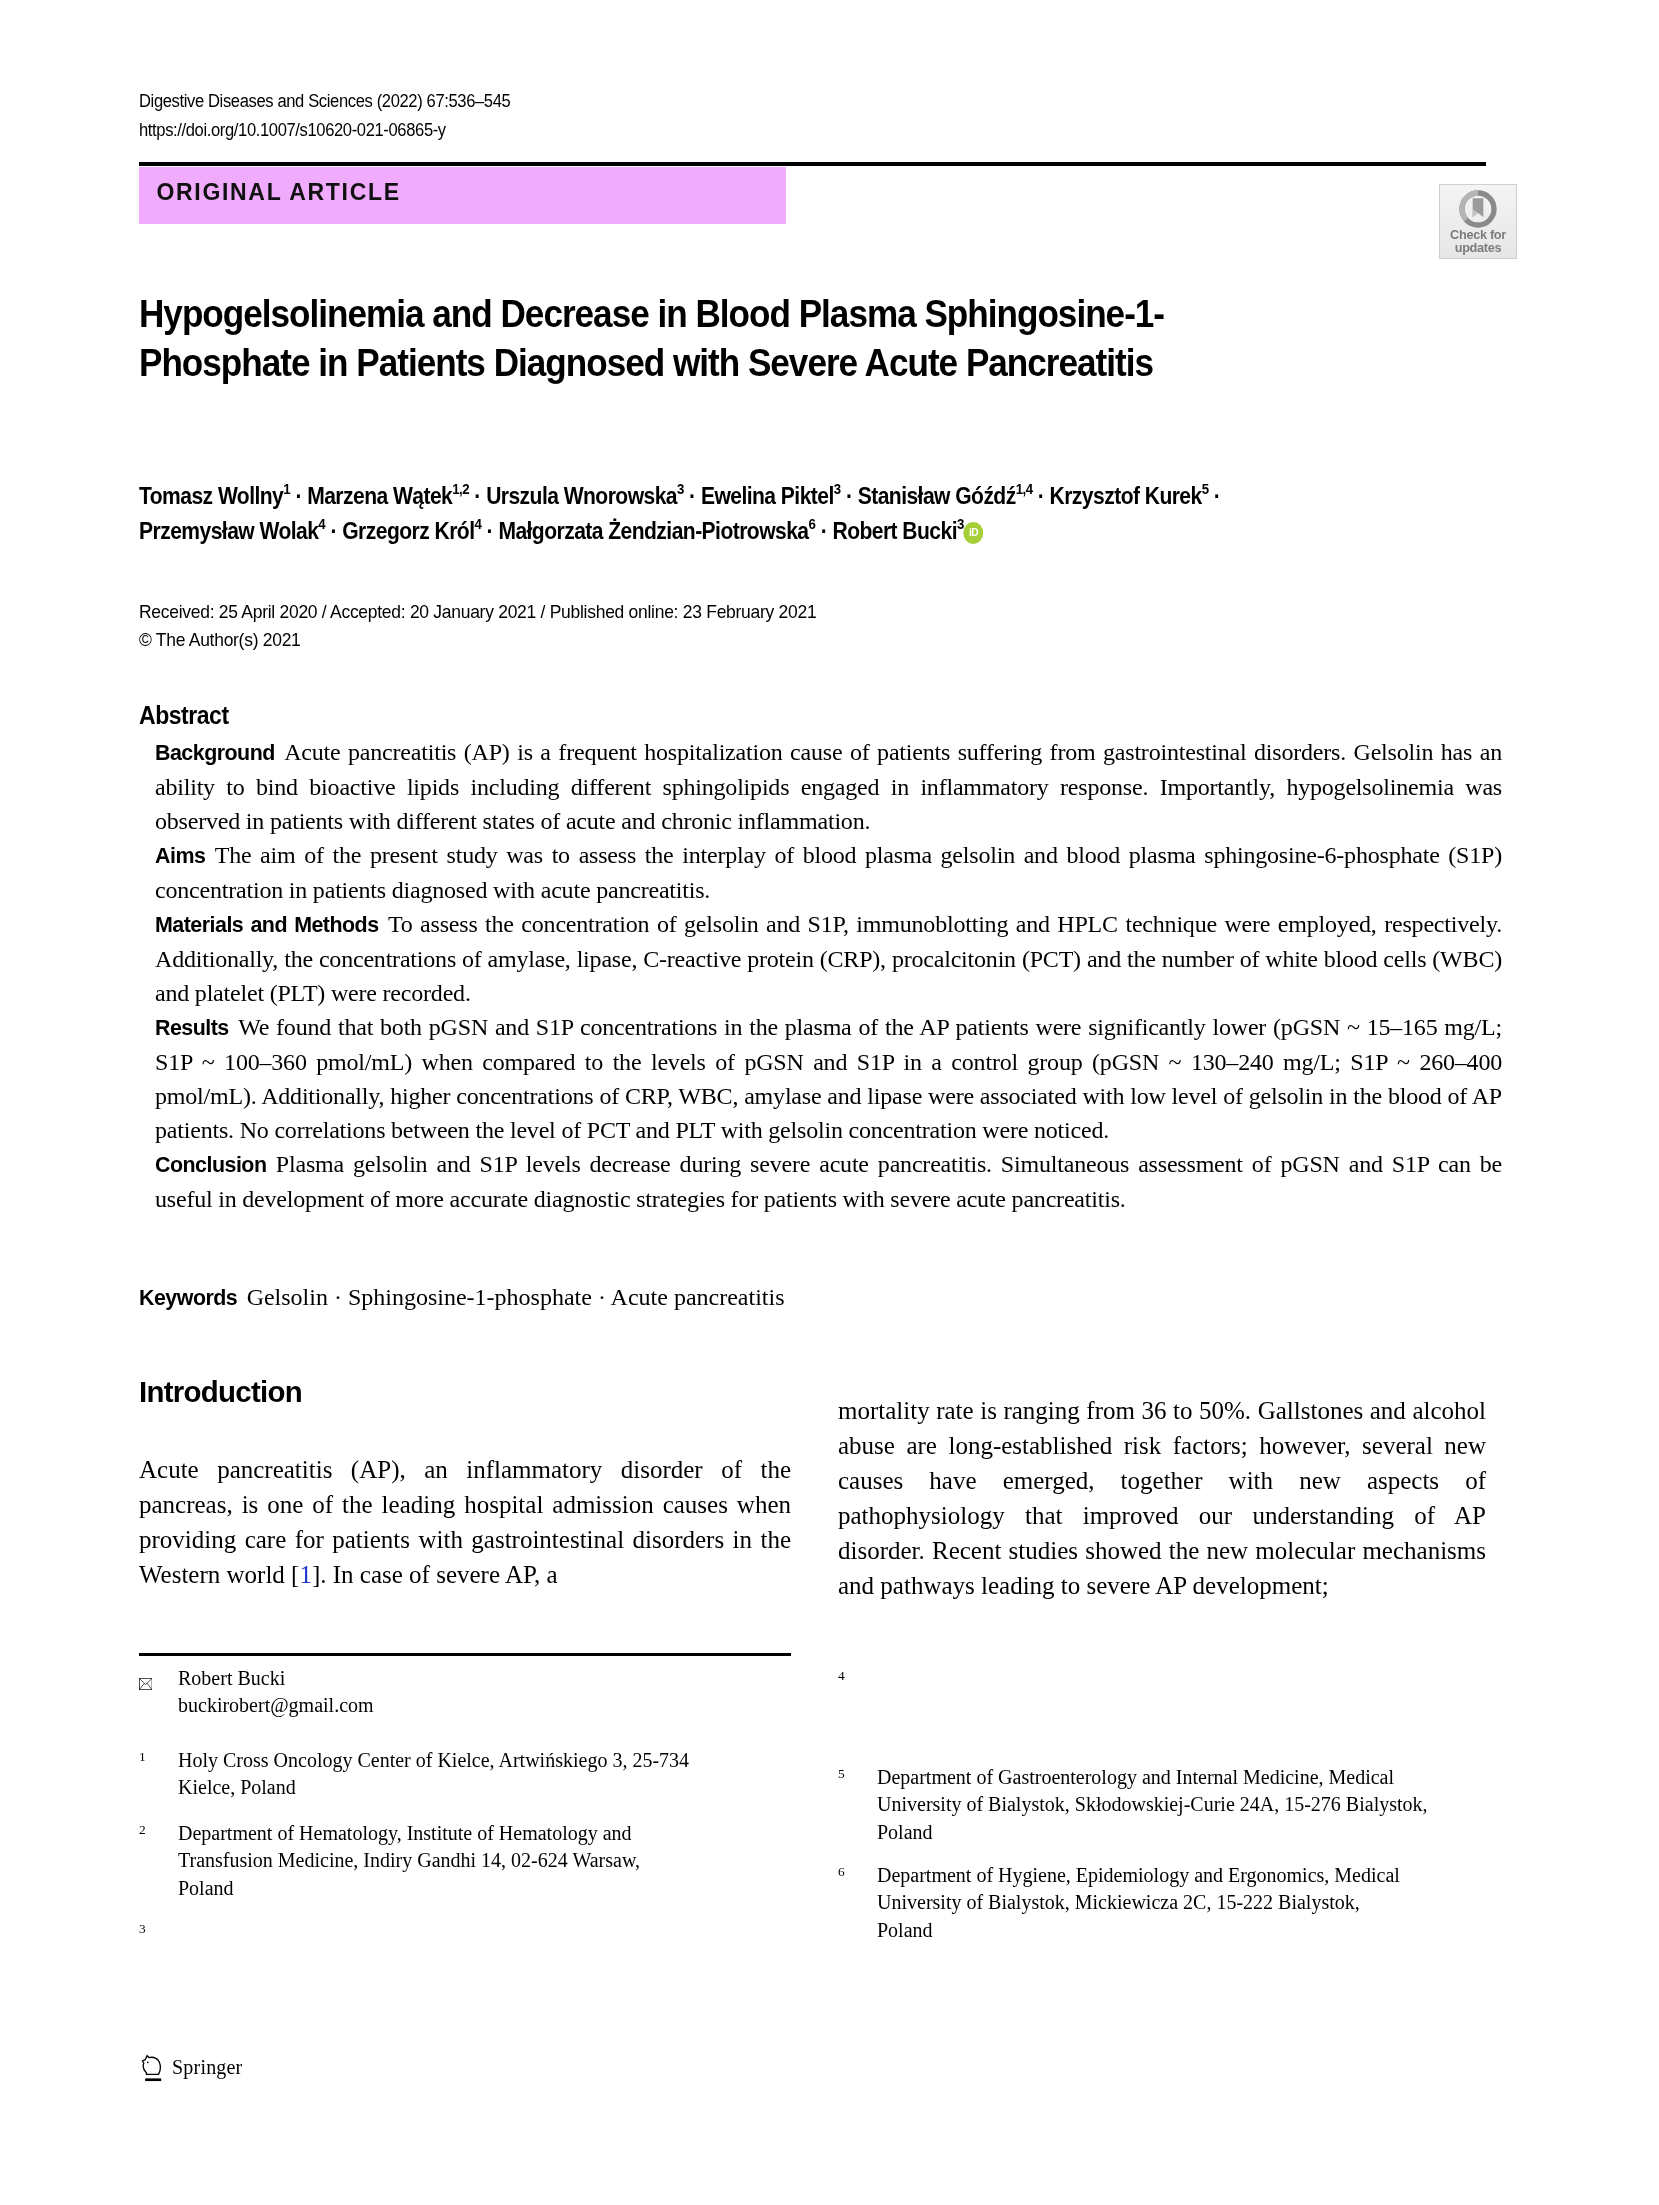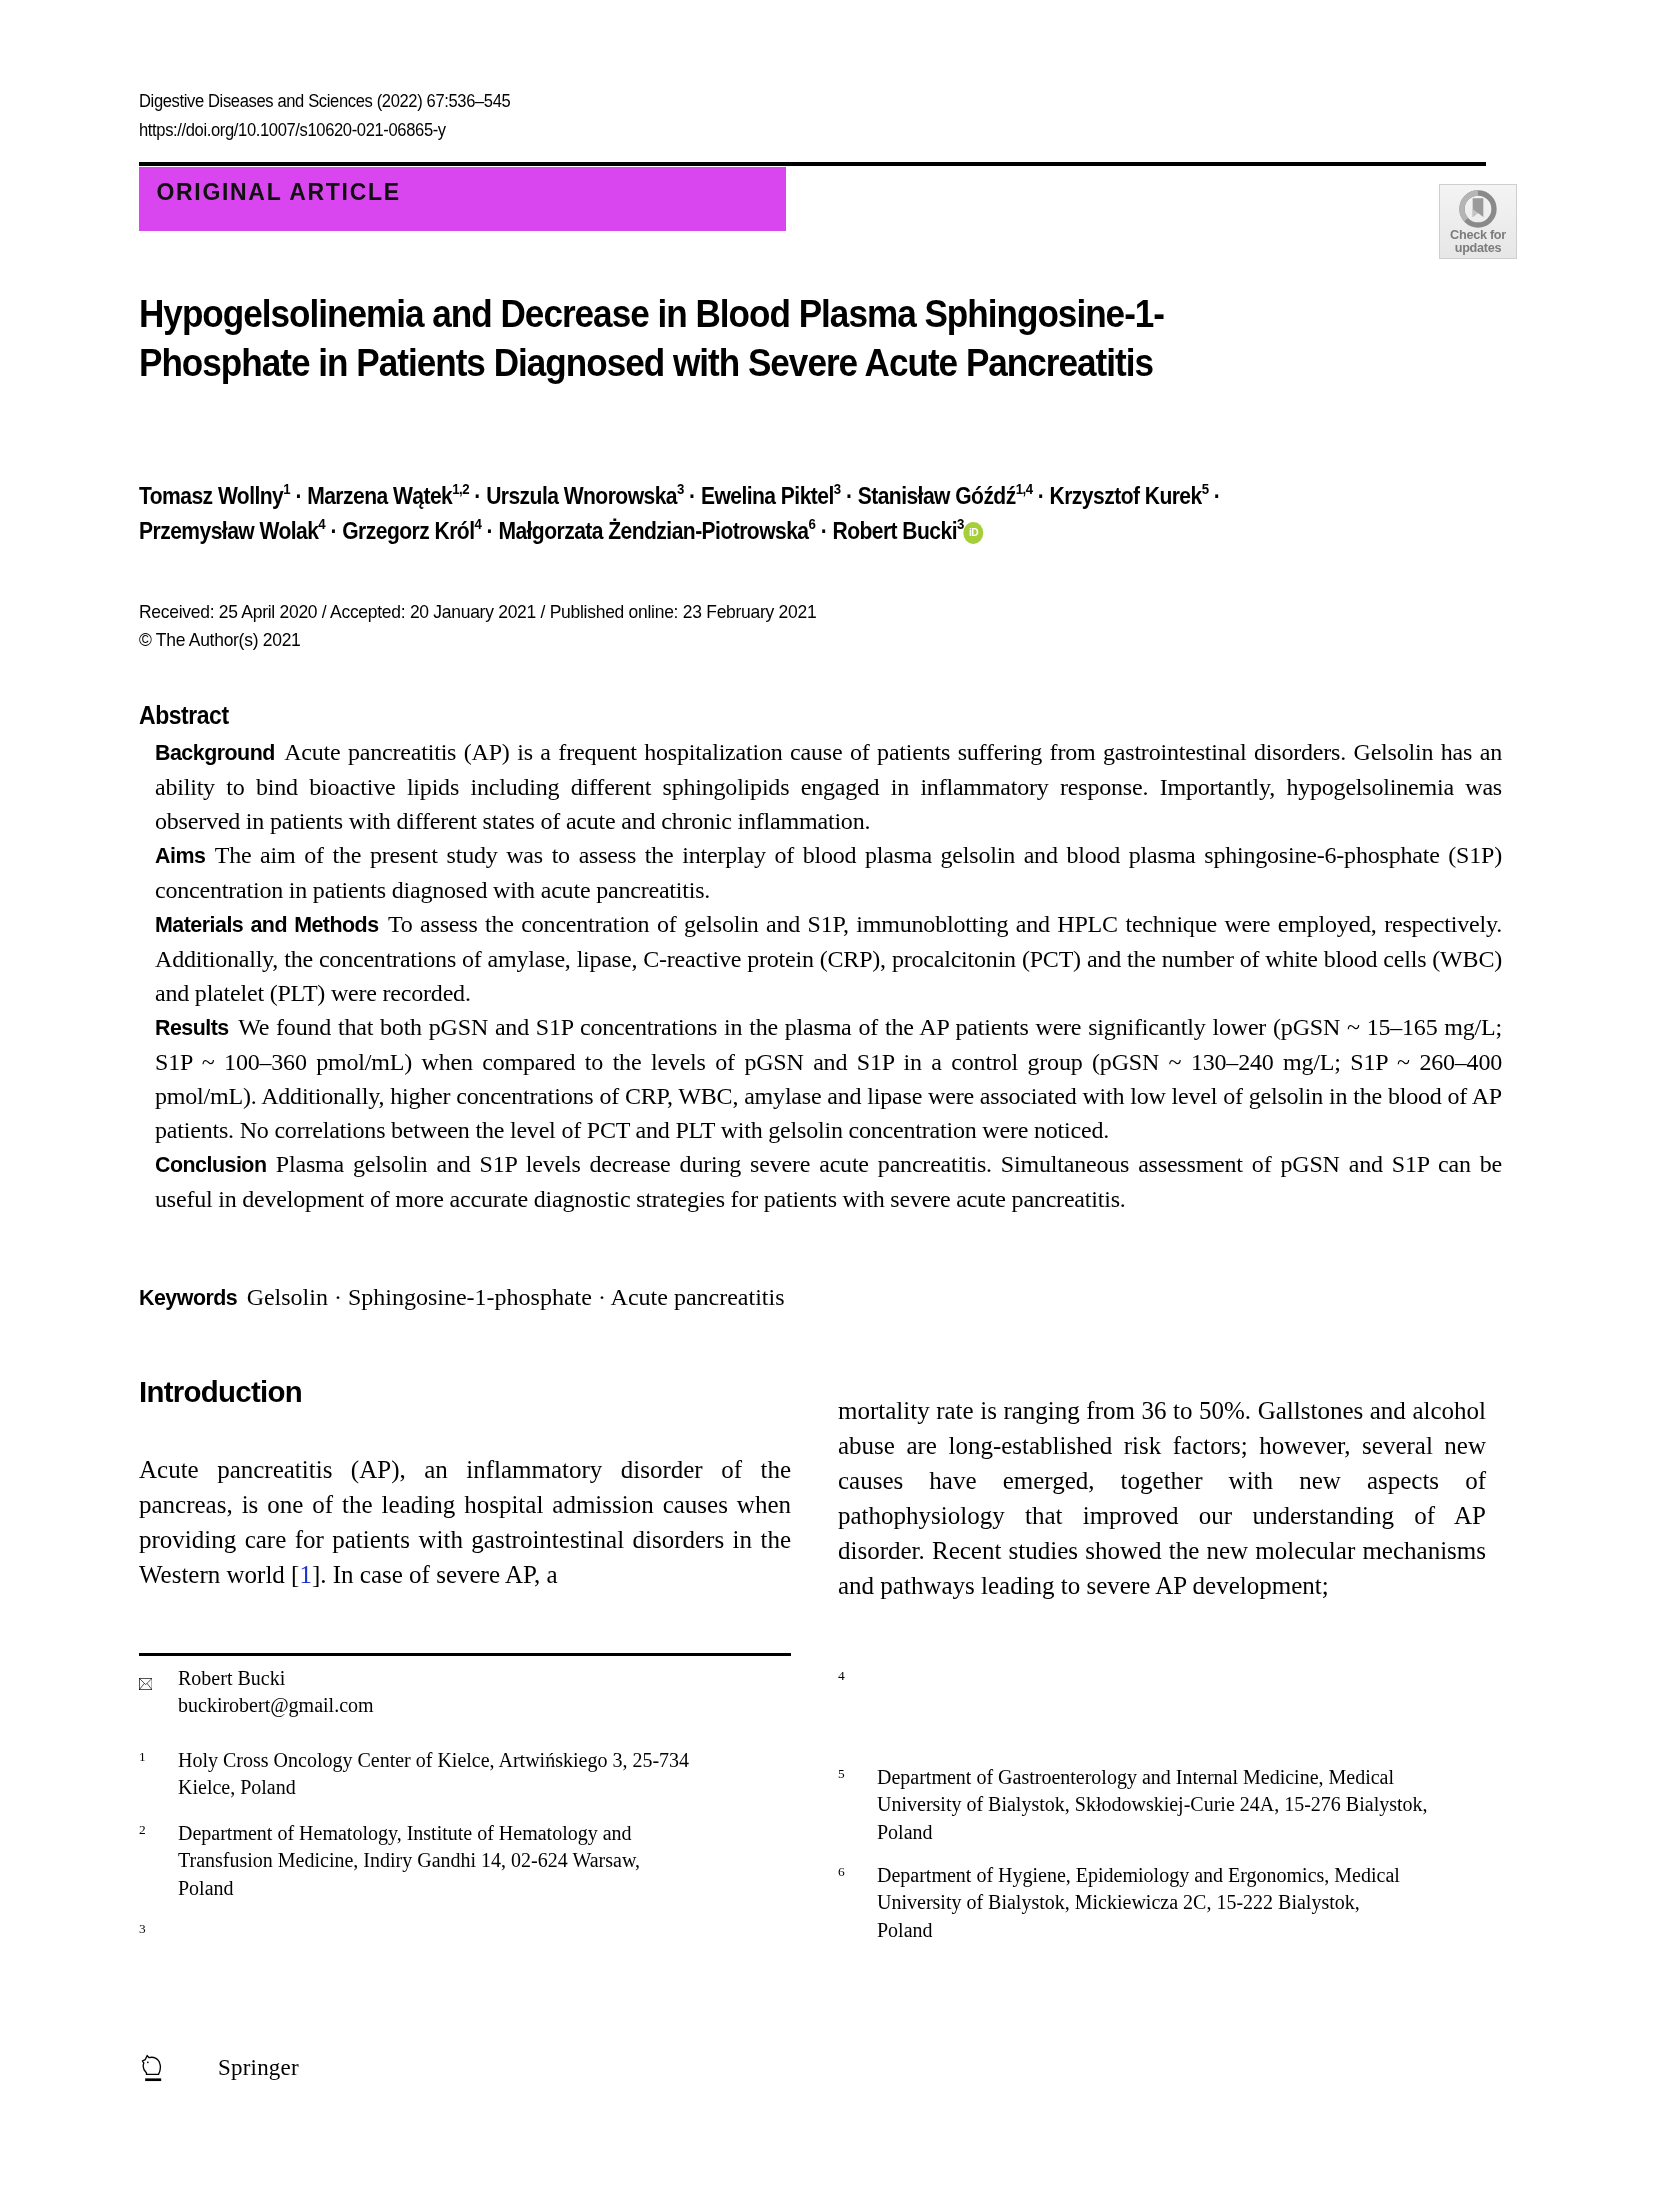--- a/index.html
+++ b/index.html
@@ -5,21 +5,21 @@
   * { box-sizing: border-box; margin: 0; padding: 0; }
   html, body { width: 1660px; height: 2205px; background: #ffffff; }
   body { position: relative; color: #000; font-family: "Liberation Serif", serif; overflow: hidden; }
   .sans { font-family: "Liberation Sans", "DejaVu Sans", sans-serif; }
   .abs { position: absolute; }
 
   
   .journal-line { left: 139px; top: 88px; font-size: 18px; line-height: 27px; letter-spacing: -0.4px; transform: scaleX(0.92); transform-origin: left; }
   .doi-line { left: 139px; top: 117px; font-size: 18px; line-height: 27px; letter-spacing: -0.4px; transform: scaleX(0.92); transform-origin: left; }
   .top-rule { left: 139px; top: 162px; width: 1347px; height: 4px; background: #000; }
-  .article-type-bar { left: 139px; top: 167px; width: 647px; height: 64px; background: #d946ef; }
+  .article-type-bar { left: 139px; top: 167px; width: 647px; height: 57px; background: #f0abfc; }
   .article-type-label { position: absolute; left: 17.4px; top: 12px; font-size: 23px; font-weight: bold; letter-spacing: 1.7px; color: #111; }
 
   .badge { left: 1439px; top: 184px; width: 78px; height: 75px; border: 1.3px solid #cfcfcf; background: linear-gradient(#f4f4f4, #e6e6e6); display: flex; flex-direction: column; align-items: center; }
   .badge svg { margin-top: 4px; }
   .badge-text { font-size: 12.7px; font-weight: bold; color: #7c7c7c; line-height: 13.4px; text-align: right; letter-spacing: -0.3px; }
 
   
   .title { left: 139px; top: 289px; width: 1272px; font-size: 39px; font-weight: bold; line-height: 49px; letter-spacing: -1.1px; transform: scaleX(0.9); transform-origin: left; }
 
   .authors { left: 139px; top: 479px; width: 1405px; font-size: 23.4px; font-weight: bold; line-height: 35px; letter-spacing: -0.6px; transform: scaleX(0.9); transform-origin: left; }
@@ -45,21 +45,21 @@
   .cite { color: #1a33cc; }
 
   .foot-rule { left: 139px; top: 1653px; width: 652px; height: 2.7px; background: #000; }
 
   .affil { font-size: 20px; line-height: 27.4px; display: flex; }
   .affil .num { width: 39px; flex: none; font-size: 13.4px; line-height: 19px; }
   .affil .mail-icon { width: 39px; flex: none; padding-top: 5.4px; }
   .affil .txt { flex: 1; }
 
   .springer { left: 141px; top: 2053px; display: flex; align-items: center; gap: 8px; }
-  .springer-text { font-size: 23px; letter-spacing: 0.2px; margin-left: 46px; }
+  .springer-text { font-size: 20px; letter-spacing: 0.2px; }
 </style>
 </head>
 <body>
 
 <div class="abs sans journal-line">Digestive Diseases and Sciences (2022) 67:536–545</div>
 <div class="abs sans doi-line">https://doi.org/10.1007/s10620-021-06865-y</div>
 <div class="abs top-rule"></div>
 <div class="abs article-type-bar sans">
   <span class="article-type-label">ORIGINAL ARTICLE</span>
 </div>

